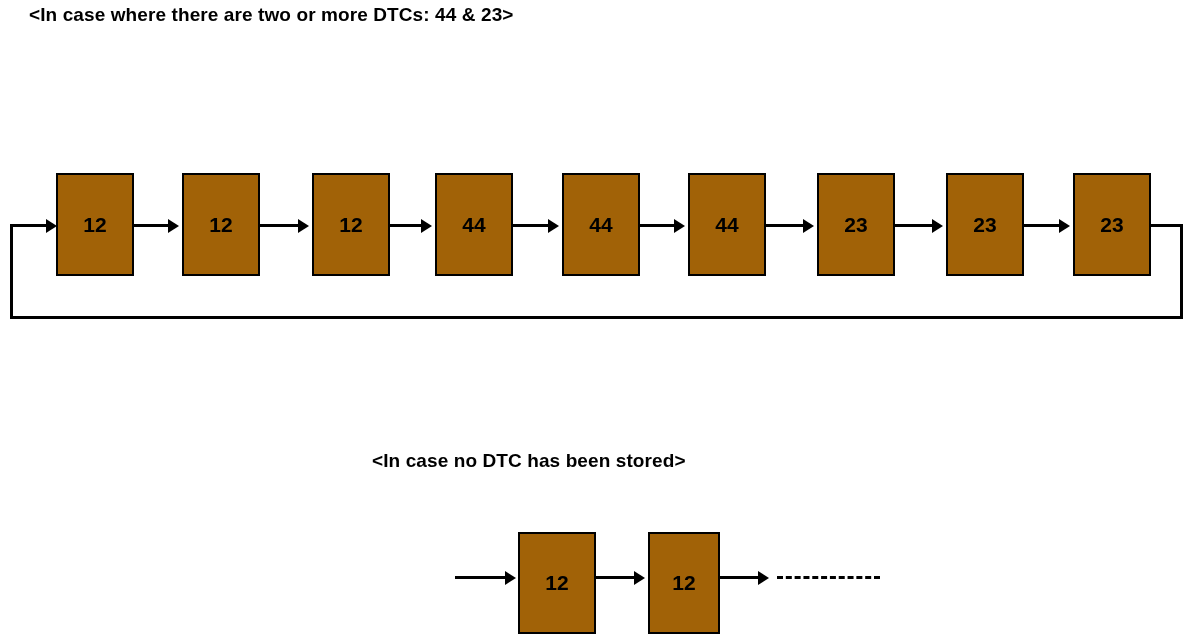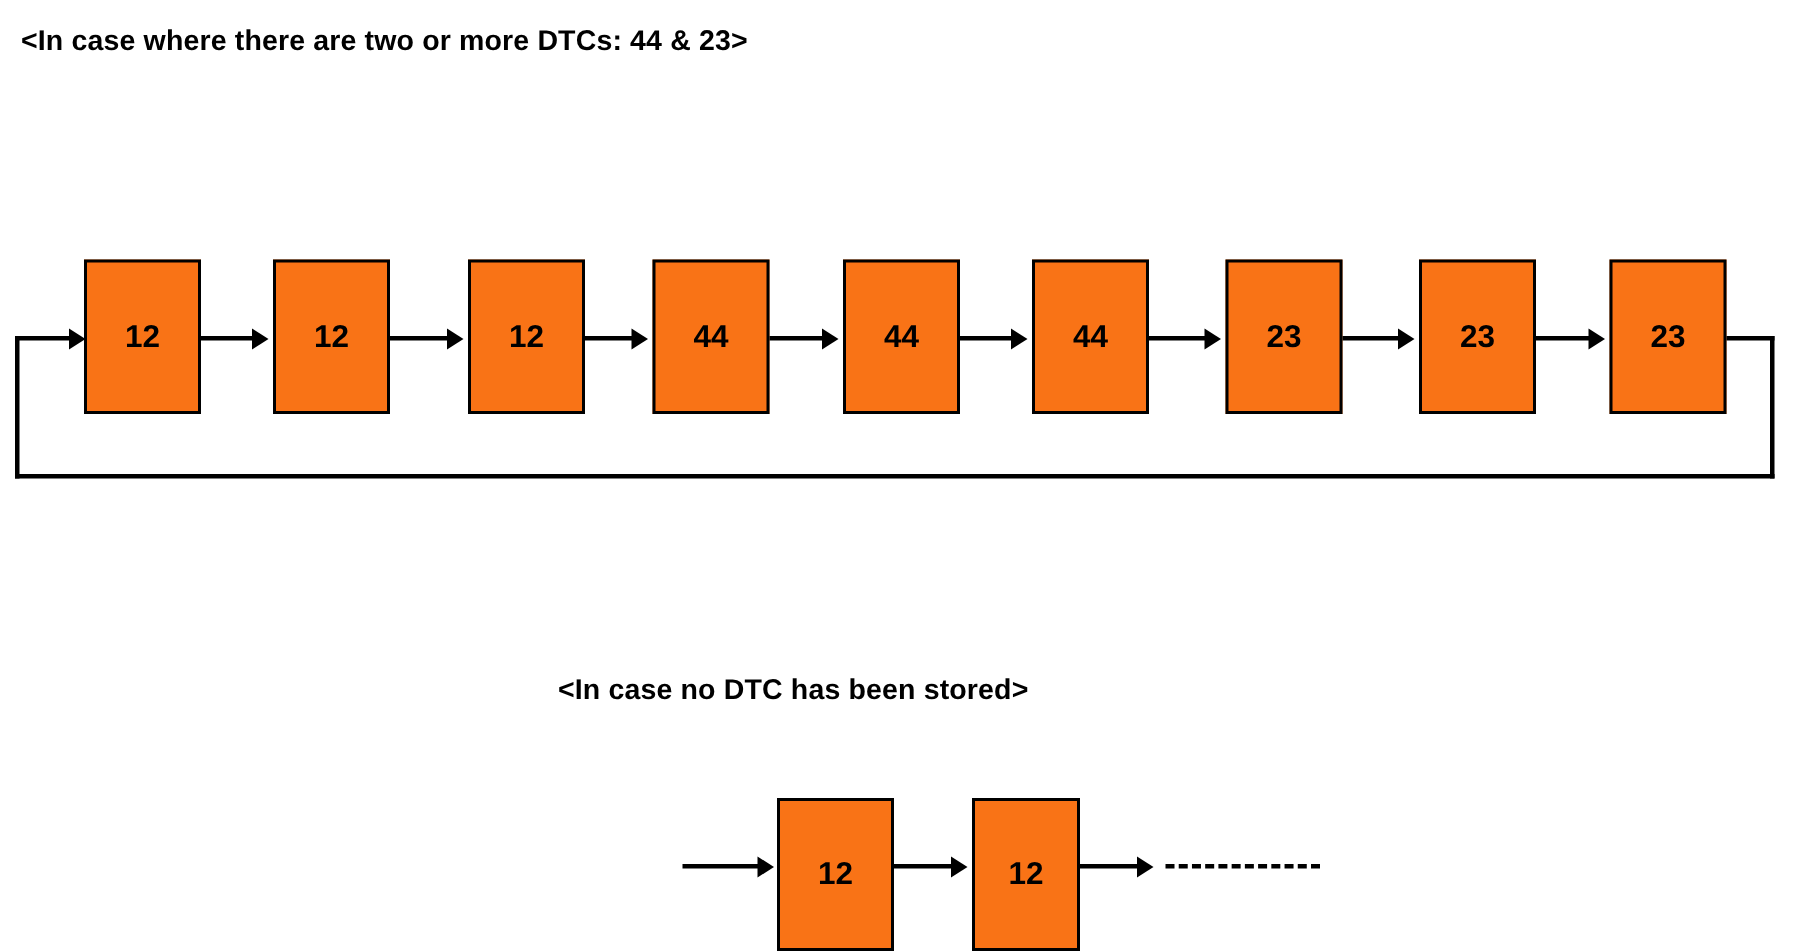--- a/index.html
+++ b/index.html
@@ -16,29 +16,29 @@
     overflow: hidden;
   }
   .caption {
     position: absolute;
     font-size: 19px;
     font-weight: 700;
     letter-spacing: 0.1px;
     white-space: nowrap;
     color: #000;
   }
-  #caption-top { left: 14px; top: 4px; margin-top: 13px; }
+  #caption-top { left: 29px; top: 4px; }
   #caption-bottom { left: 372px; top: 450px; }
 
   
   .box {
     position: absolute;
     box-sizing: border-box;
     border: 2.5px solid #000;
-    background: #f97316;
+    background: #a16207;
     display: flex;
     align-items: center;
     justify-content: center;
     font-size: 21px;
     font-weight: 700;
     color: #000;
   }
 
   
   .line {

